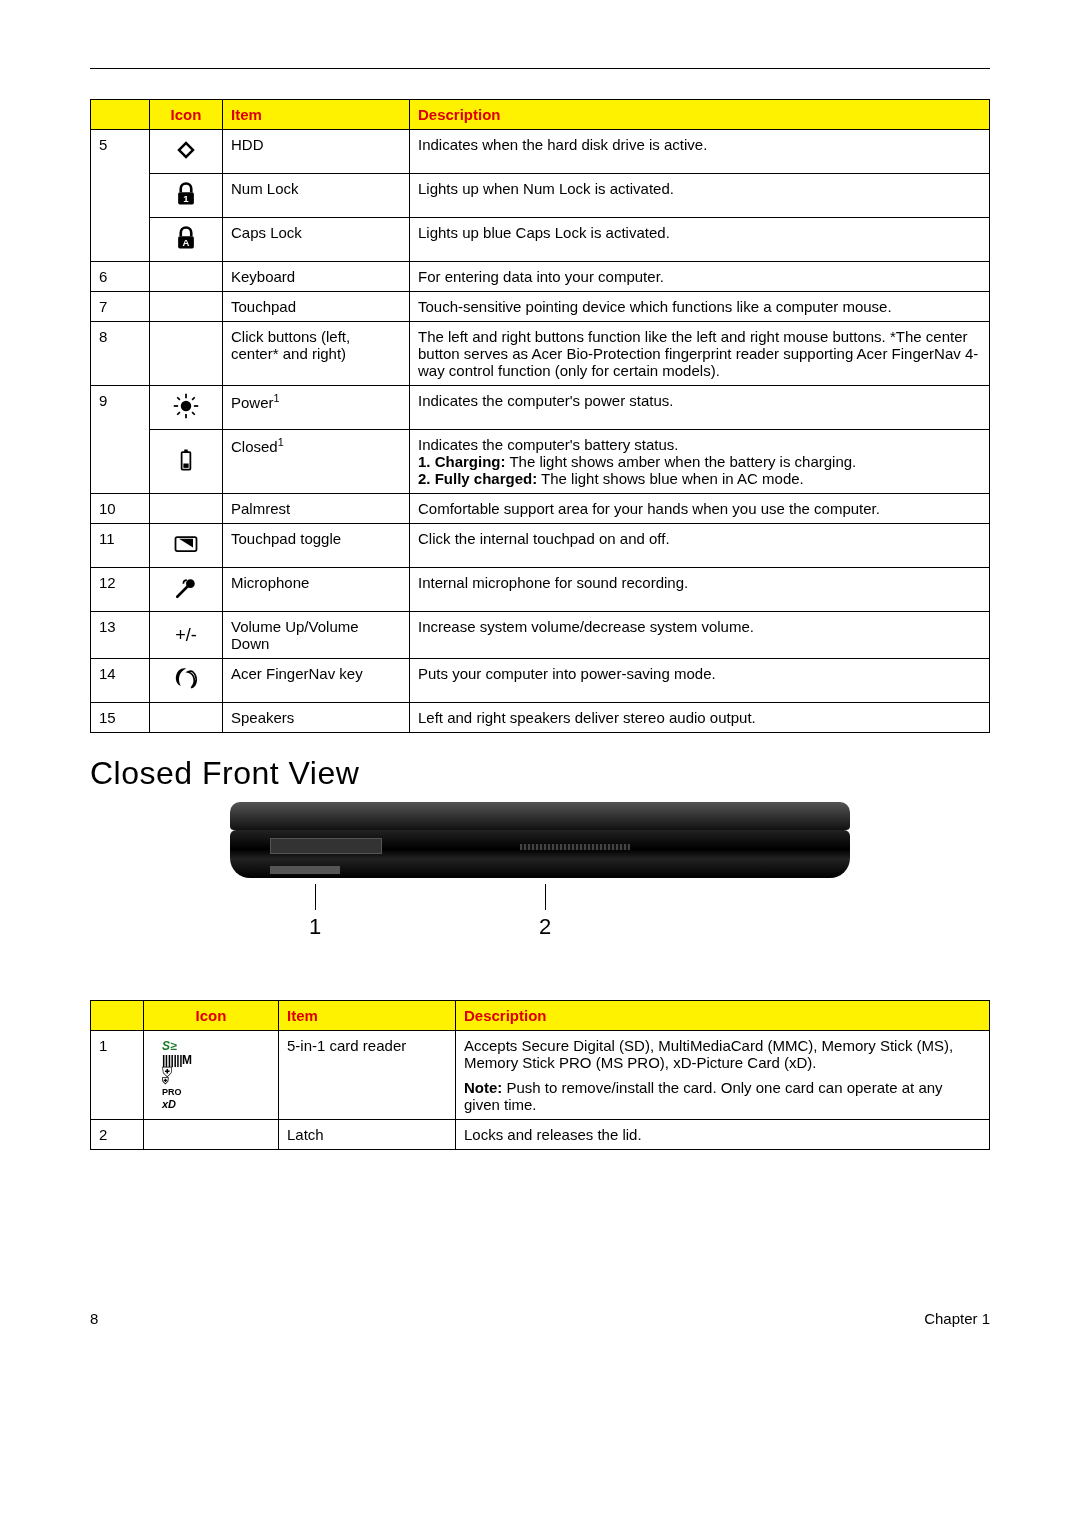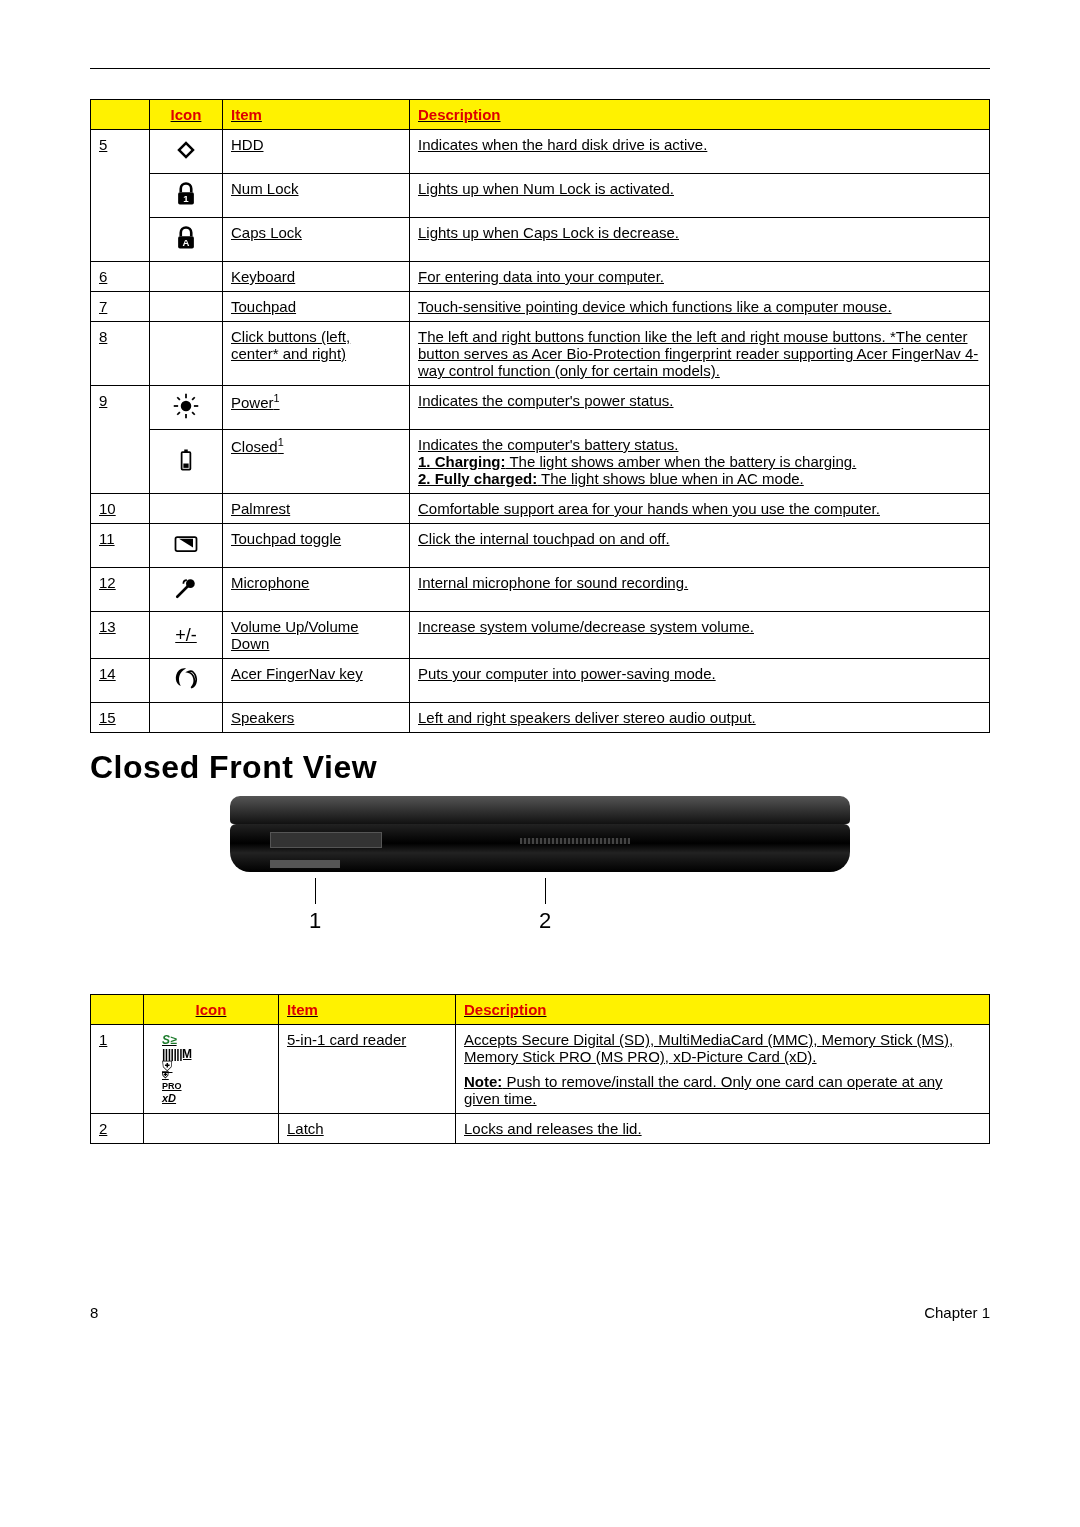--- a/index.html
+++ b/index.html
@@ -13,22 +13,21 @@
   }
   .hr-top {
     border: none;
     border-top: 1px solid #000;
     margin-bottom: 30px;
   }
   table {
     width: 100%;
     border-collapse: collapse;
     font-size: 15px;
-    margin-bottom: 16px;
-    text-decoration: underline;
+    margin-bottom: 22px;
   }
   th, td {
     border: 1px solid #000;
     padding: 6px 8px;
     vertical-align: top;
     text-align: left;
   }
   th {
     background: #fff200;
     color: #d00;
@@ -36,21 +35,21 @@
     text-align: left;
   }
   .col-num { width: 42px; }
   .col-icon { width: 56px; text-align: center; vertical-align: middle; }
   .col-item { width: 170px; }
   .icon-cell { text-align: center; vertical-align: middle; }
   .icon-svg { width: 28px; height: 28px; display: inline-block; }
   .icon-txt { font-size: 18px; }
   h2 {
     font-family: "Segoe UI", Arial, sans-serif;
-    font-weight: 700;
+    font-weight: 400;
     font-size: 32px;
     margin: 6px 0 8px 0;
     letter-spacing: 0.5px;
   }
   .front-view-wrap {
     text-align: center;
     margin: 10px 0 60px 0;
   }
   .laptop-front {
     width: 620px;
@@ -175,21 +174,21 @@
 
     <tr>
       <td class="icon-cell">
         <svg class="icon-svg" viewBox="0 0 32 32">
             <path d="M10 14 V10 a6 6 0 0 1 12 0 V14" fill="none" stroke="#000" stroke-width="3"></path>
             <rect x="7" y="14" width="18" height="14" rx="2" fill="#000"></rect>
             <text x="16" y="25" text-anchor="middle" fill="#fff" font-size="11" font-family="Arial" font-weight="bold">A</text>
           </svg>
       </td>
       <td>Caps Lock</td>
-      <td>Lights up when Caps Lock is decrease.</td>
+      <td>Lights up blue Caps Lock is activated.</td>
     </tr>
 
     <tr>
       <td>6</td>
       <td class="icon-cell"></td>
       <td>Keyboard</td>
       <td>For entering data into your computer.</td>
     </tr>
 
     <tr>

